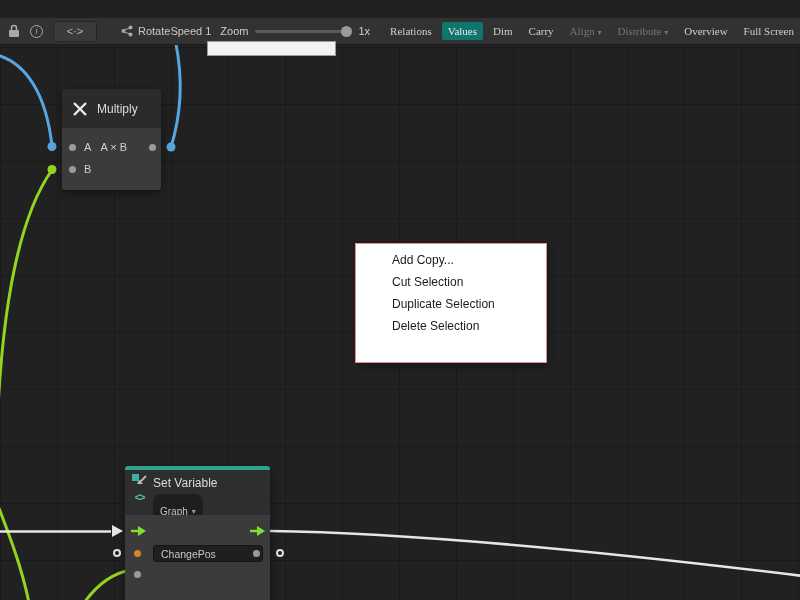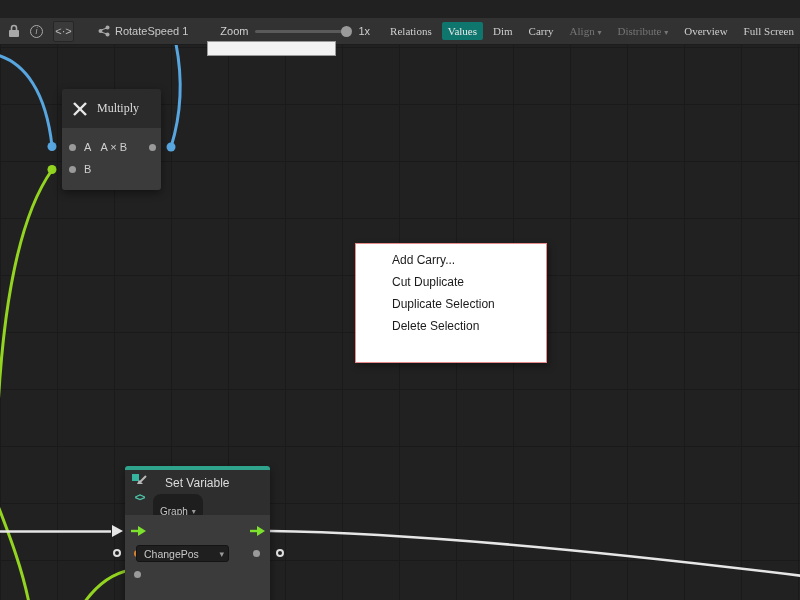--- a/index.html
+++ b/index.html
@@ -24,21 +24,21 @@
   .tbtn { padding:3px 6px; border-radius:2px; cursor:default;font-family:Liberation Serif, serif; }
   .tbtn.active { background:#0f766e; color:#eaeaea; }
   .tbtn.disabled { color:#757575; }
   .icon-gap { margin-right:10px; display:flex; align-items:center; }
   .code-btn { width:46px; height:21px; border:1px solid #262626; background:#3a3a3a;
               border-radius:2px; display:flex; align-items:center; justify-content:center;
               color:#b9b9b9; margin-right:24px; }
   .info-circle { width:13px; height:13px; border:1px solid #a9a9a9; border-radius:50%;
                  color:#a9a9a9; font-size:9px; display:flex; align-items:center;
                  justify-content:center; font-style:italic; }
-  .graphref { display:flex; align-items:center; gap:5px; margin-right:32px; color:#c8c8c8; }
+  .graphref { display:flex; align-items:center; gap:5px; margin-right:9px; color:#c8c8c8; }
   .zoomwrap { display:flex; align-items:center; gap:7px; margin-right:14px; }
   .zoomtrack { position:relative; width:96px; height:3px; background:#5a5a5a; border-radius:2px; }
   .zoomknob { position:absolute; top:-4px; left:86px; width:11px; height:11px;
               border-radius:50%; background:#9a9a9a; }
   .tb-right { display:flex; align-items:center; gap:4px; margin-left:auto; }
 
   
   .canvas { position:absolute; top:45px; left:0; width:800px; height:555px; z-index:0;
             background-color:#212121;
             background-image:
@@ -50,36 +50,36 @@
   
   .node { position:absolute; z-index:2; border-radius:3px; box-shadow:0 3px 8px rgba(0,0,0,.45);
           font-size:11px; color:#cfcfcf; }
   .node-header { display:flex; align-items:center; background:#2b2b2b;
                  border-radius:3px 3px 0 0; }
   .node-body { background:#3b3b3b; border-radius:0 0 3px 3px; position:relative; }
   .port-dot { width:7px; height:7px; border-radius:50%; background:#9a9a9a; }
   .dot-orange { background:#d9822b; }
 
   .node-multiply { left:62px; top:89px; width:99px; }
-  .node-multiply .node-header { height:39px; padding-left:10px; gap:9px;font-family:Liberation Serif, serif; }
+  .node-multiply .node-header { height:39px; padding-left:10px; gap:9px; }
   .node-multiply .node-title { font-size:12px; color:#dcdcdc; }
   .mrow { display:flex; align-items:center; height:22px; padding:0 5px 0 7px; }
   .mrow .plabel { margin-left:8px; }
   .mrow .out { margin-left:auto; margin-right:22px; }
 
   .node-setvar { left:125px; top:466px; width:145px; height:140px; }
   .accent { height:4px; background:#2fa38c; border-radius:3px 3px 0 0; }
   .sv-header { height:45px; background:#2e2e2e; display:flex; padding:4px 6px 0 6px; gap:5px; }
   .sv-iconcol { display:flex; flex-direction:column; align-items:center; gap:2px; width:17px; }
   .sv-angle { color:#4ec9ae; font-size:10px; font-weight:bold; letter-spacing:-1px; }
-  .sv-title { font-size:12px; color:#dcdcdc; margin-top:2px;margin-left:12px; }
+  .sv-title { font-size:12px; color:#dcdcdc; margin-top:2px; }
   .chip { display:inline-flex; align-items:center; gap:4px; background:#1e1e1e;
           border-radius:8px; padding:12px 7px; font-size:10px; color:#c4c4c4; margin-top:4px; }
   .sv-body { height:91px; background:#3b3b3b; position:relative; }
-  .dd { position:absolute; left:11px; top:30px; width:93px; height:17px; background:#1f1f1f;
+  .dd { position:absolute; left:28px; top:30px; width:110px; height:17px; background:#1f1f1f;
         border:1px solid #141414; border-radius:3px; display:flex; align-items:center;
         padding:0 4px 0 7px; font-size:10.5px; color:#c8c8c8; }
   .dd .caret { margin-left:auto; color:#9a9a9a; font-size:9px; }
   .abs { position:absolute; }
 
   
   .ext { position:absolute; z-index:3; }
   .flow-arrow-white { width:0; height:0; border-top:6.5px solid transparent;
                       border-bottom:6.5px solid transparent; border-left:11px solid #e6e6e6; }
   .ring { width:8px; height:8px; border:2px solid #dedede; border-radius:50%; background:transparent; }
@@ -173,22 +173,22 @@
     </div>
   </div>
 
   <div class="ext flow-arrow-white" style="left:112px; top:525px;"></div>
   <div class="ext ring" style="left:113px; top:549px;"></div>
   <div class="ext ring" style="left:276px; top:549px;"></div>
 
   <div class="white-popup"></div>
 
   <div class="ctx-menu">
-    <div class="ctx-item">Add Carry...</div>
-    <div class="ctx-item">Cut Duplicate</div>
+    <div class="ctx-item">Add Copy...</div>
+    <div class="ctx-item">Cut Selection</div>
     <div class="ctx-item">Duplicate Selection</div>
     <div class="ctx-item">Delete Selection</div>
   </div>
 
 
   <div class="toolbar">
     <span class="icon-gap">
       <svg width="12" height="14" viewBox="0 0 12 14">
         <rect x="1" y="6" width="10" height="7" rx="1" fill="#a9a9a9"></rect>
         <path d="M3.5 6 V4 a2.5 2.5 0 0 1 5 0 V6" stroke="#a9a9a9" stroke-width="1.6" fill="none"></path>

